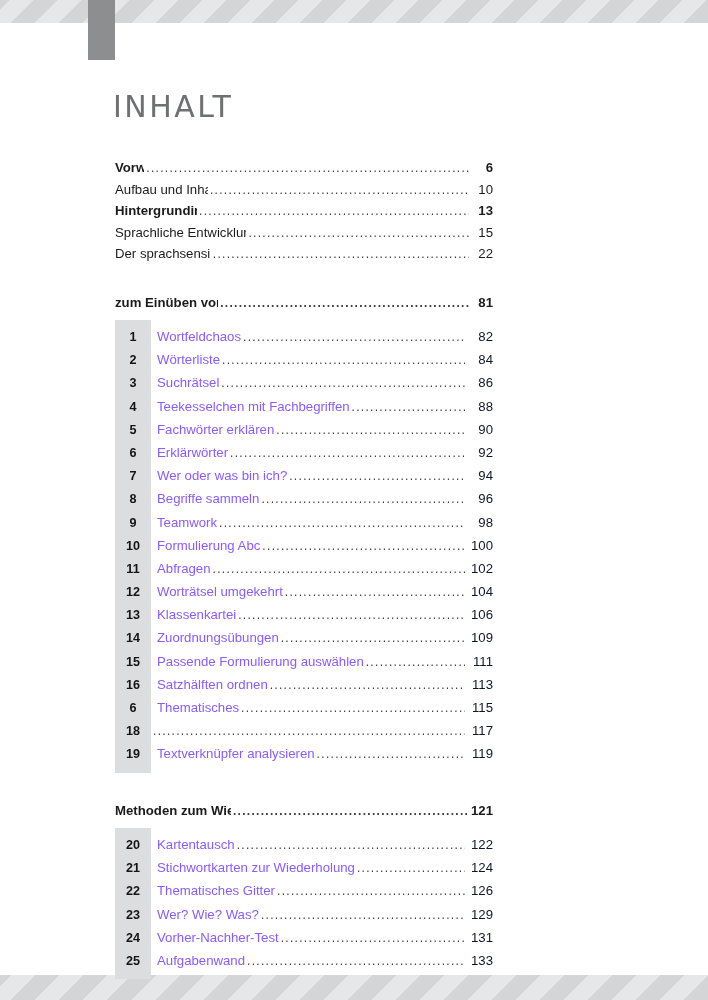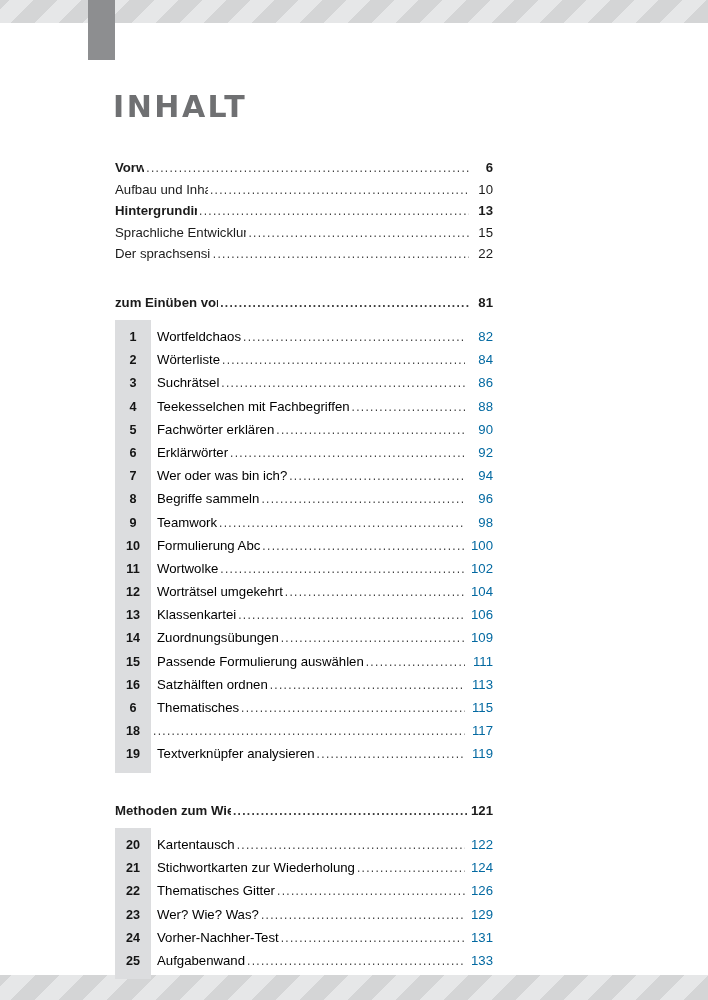--- a/index.html
+++ b/index.html
@@ -42,21 +42,21 @@
 
   
   .page-title {
     position: absolute;
     left: 113px;
     top: 89px;
     font-family: "DejaVu Sans", sans-serif;
     font-size: 30px;
     letter-spacing: 2.5px;
     color: #6f7072;
-    font-weight: 700;
+    font-weight: 400;
   }
 
   
   .toc {
     position: absolute;
     left: 115px;
     top: 157px;
     width: 378px;
   }
 
@@ -144,38 +144,38 @@
     font-size: 12.6px;
     color: #141414;
     position: relative;
     z-index: 2;
   }
   .method-row .mlabel {
     flex: 0 1 auto;
     white-space: nowrap;
     margin-left: 6px;
     font-size: 13.2px;
-    color: #000000;
+    color: #8b5cf6;
   }
   .method-row .leader {
     flex: 1 1 auto;
     min-width: 6px;
     margin: 0 2px;
     overflow: hidden;
     white-space: nowrap;
     color: #3a3a3a;
     font-size: 12px;
     letter-spacing: 1.3px;
   }
   .method-row .pagenum {
     flex: 0 0 auto;
     text-align: right;
     min-width: 26px;
     font-size: 13.2px;
-    color: #0369a1;
+    color: #0f172a;
   }
   .strip-pad-top { height: 5px; }
   .strip-pad-bottom { height: 7px; }
 </style>
 </head>
 <body>
 
 <div class="page">
 
   <div class="stripe-band top"></div>
@@ -285,21 +285,21 @@
         <span class="pagenum">98</span>
       </div>
       <div class="method-row">
         <span class="num">10</span>
         <span class="mlabel">Formulierung Abc</span>
         <span class="leader">....................................................................................................................</span>
         <span class="pagenum">100</span>
       </div>
       <div class="method-row">
         <span class="num">11</span>
-        <span class="mlabel">Wortwolke</span>
+        <span class="mlabel">Abfragen</span>
         <span class="leader">....................................................................................................................</span>
         <span class="pagenum">102</span>
       </div>
       <div class="method-row">
         <span class="num">12</span>
         <span class="mlabel">Worträtsel umgekehrt</span>
         <span class="leader">....................................................................................................................</span>
         <span class="pagenum">104</span>
       </div>
       <div class="method-row">

